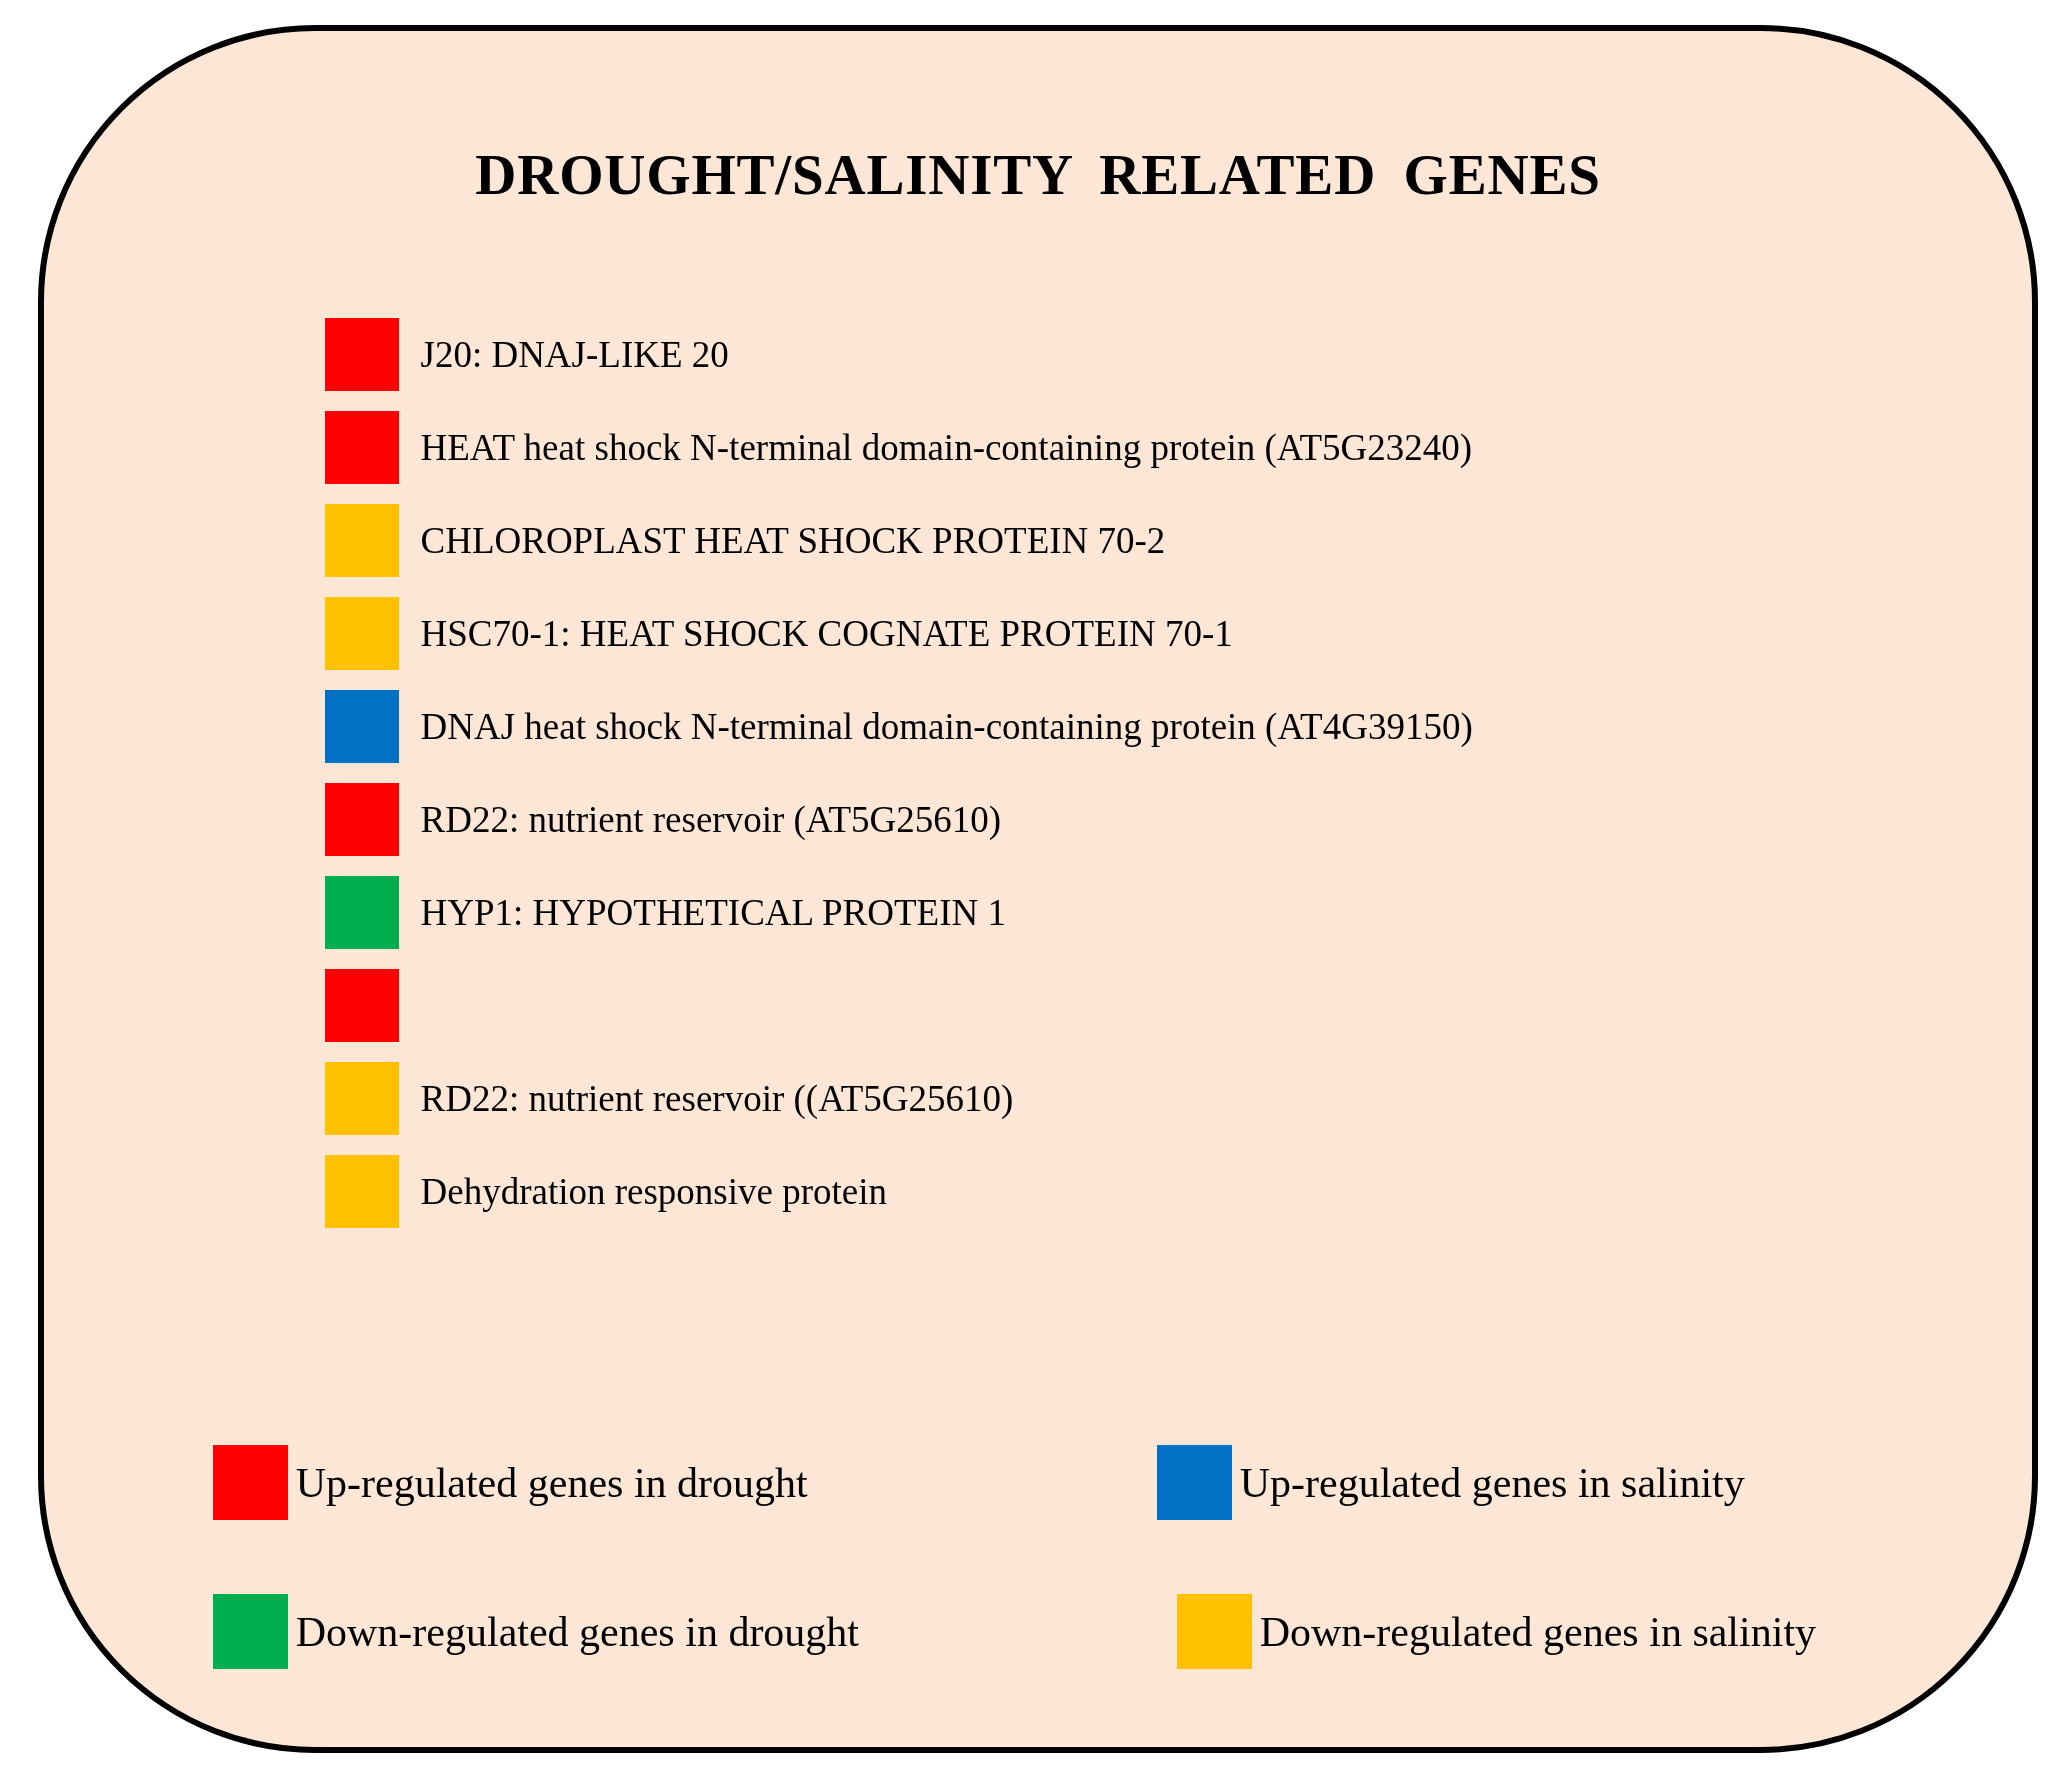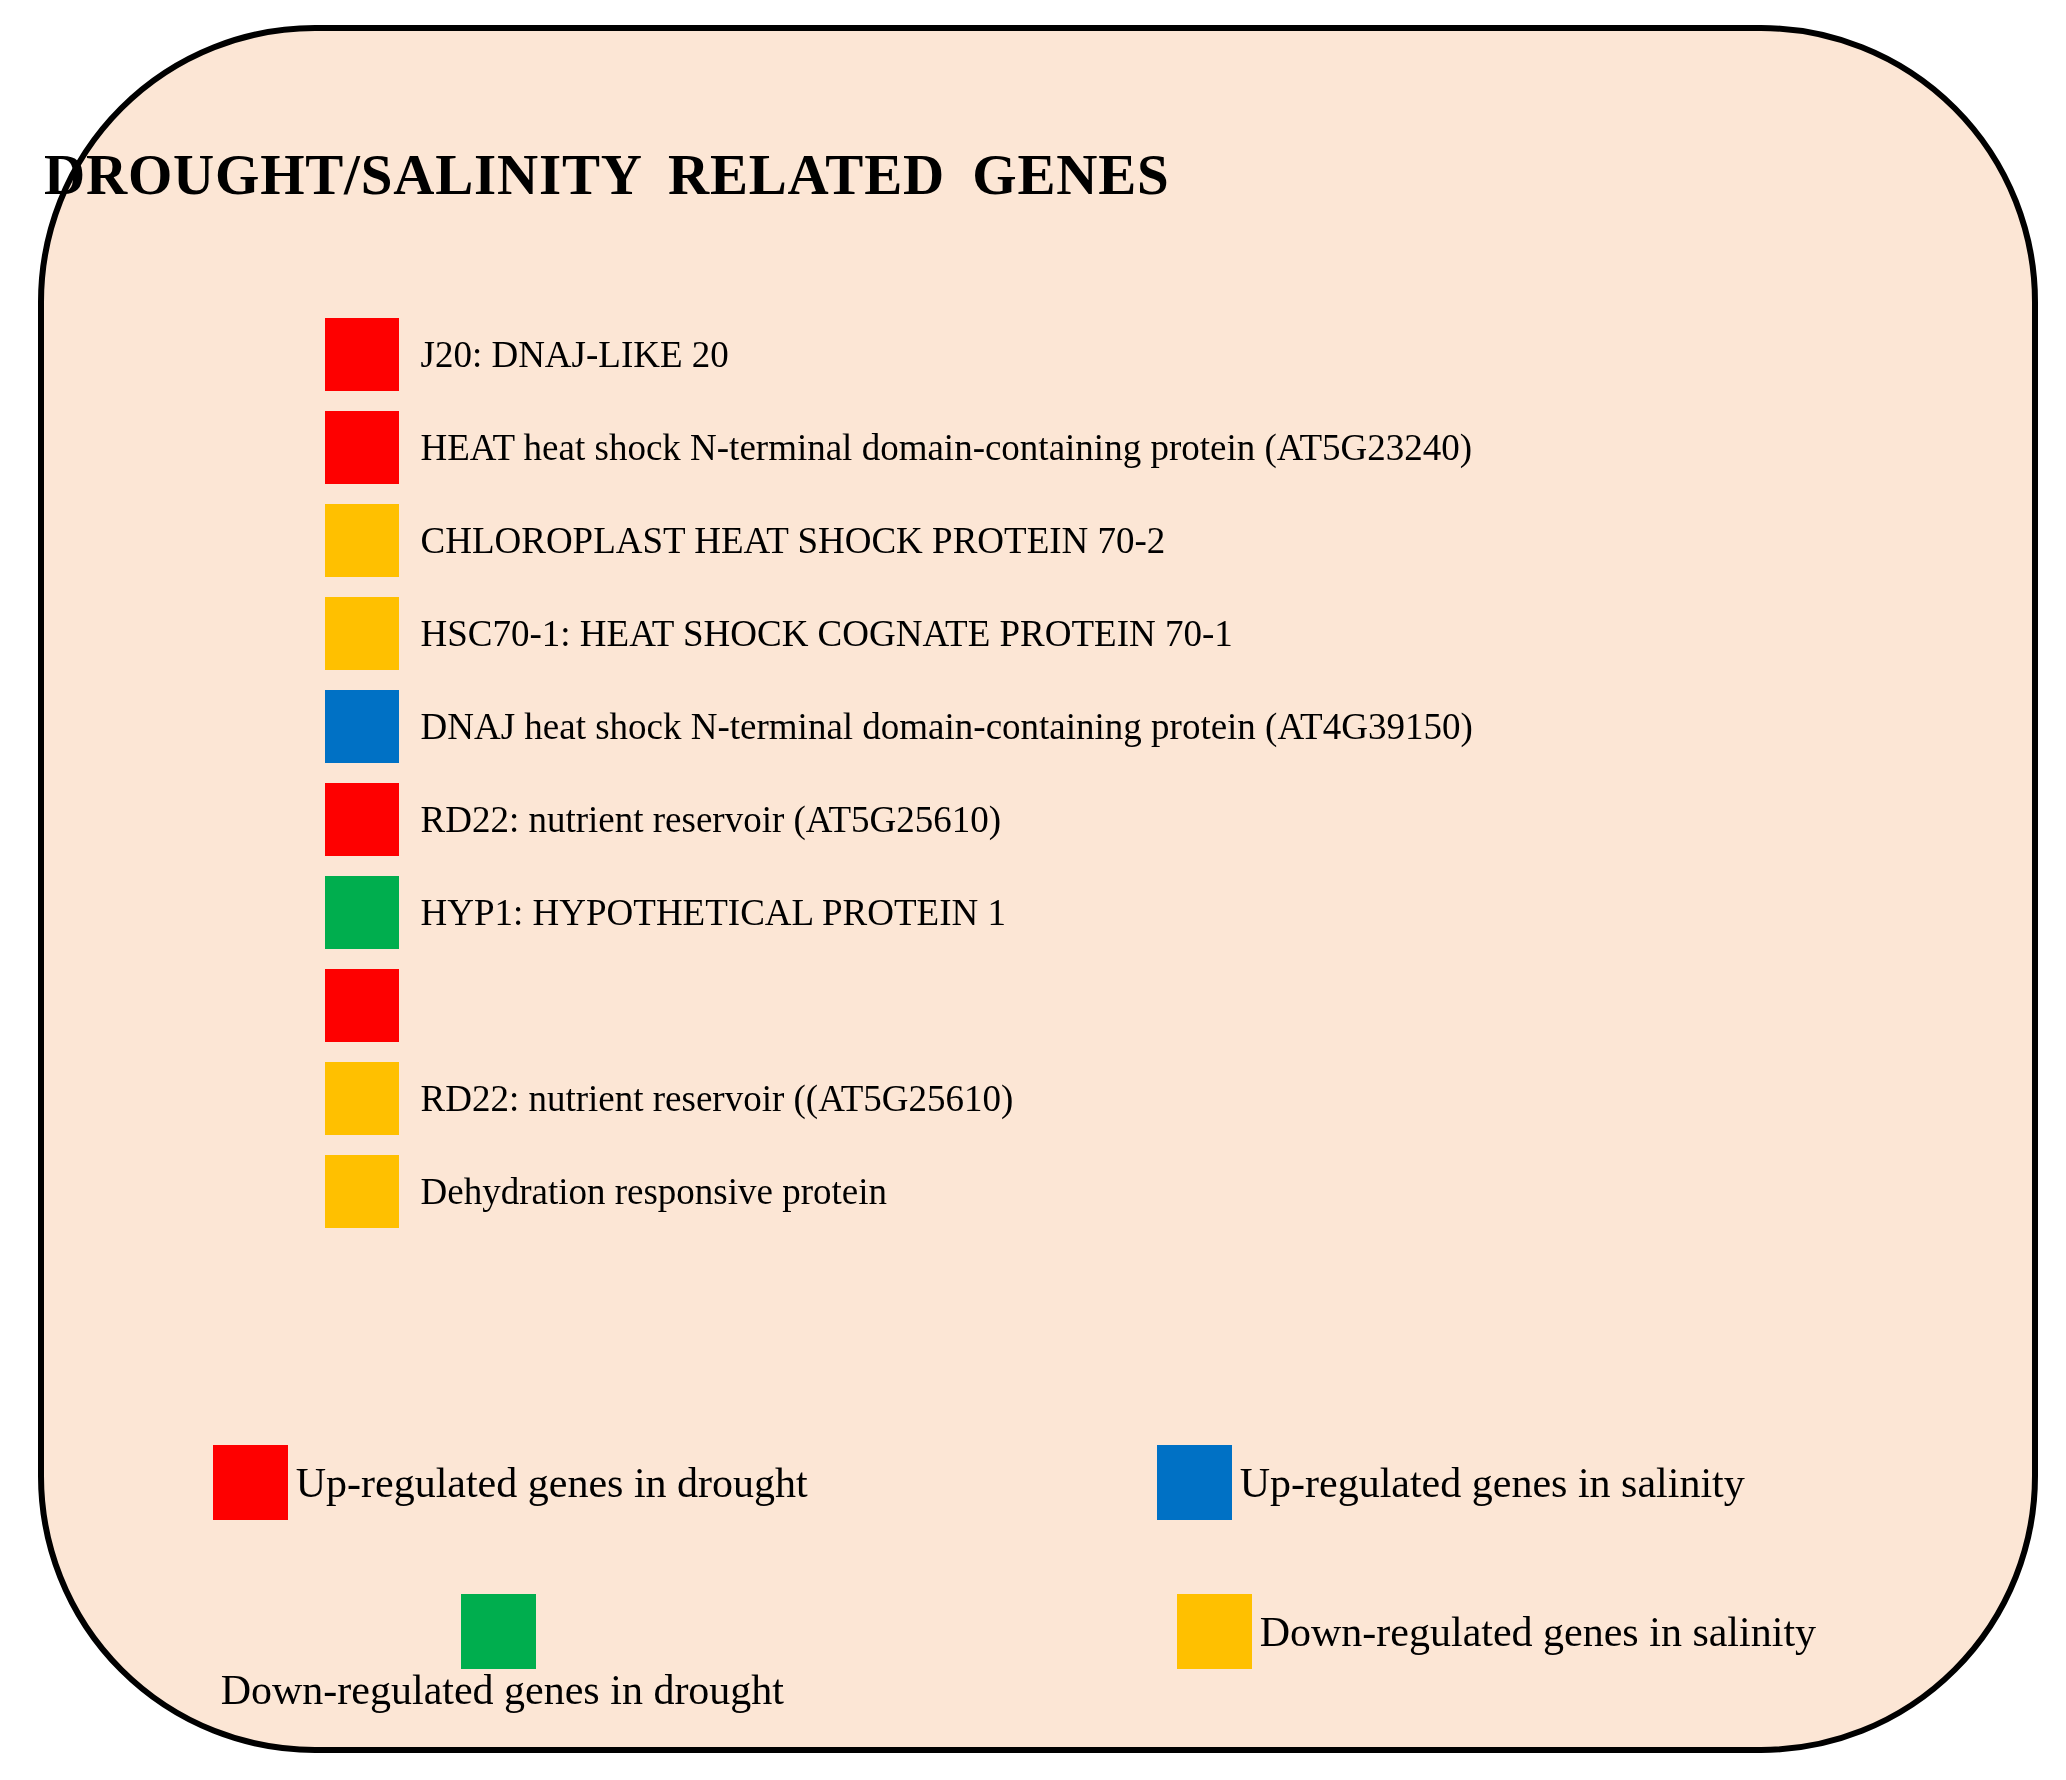--- a/index.html
+++ b/index.html
@@ -19,20 +19,21 @@
     height: 1728px;
     box-sizing: border-box;
     border: 6.1px solid #000000;
     border-radius: 277px;
   }
   .title {
     position: absolute;
     left: 0;
     top: 115px;
     width: 100%;
+    text-align: center;
     font-size: 57px;
     font-weight: bold;
     letter-spacing: 0.8px;
     word-spacing: 12.3px;
     line-height: 1;
   }
   .gene-list {
     position: absolute;
     left: 281px;
     top: 277px;
@@ -64,21 +65,21 @@
     height: 75px;
     flex: 0 0 auto;
   }
   .legend-label {
     margin-left: 7.7px;
     font-size: 42px;
     line-height: 1;
   }
   .leg-pos-0 { left: 169px;  top: 1414px; }
   .leg-pos-1 { left: 1113px; top: 1414px; }
-  .leg-pos-2 { left: 169px;  top: 1563px; flex-direction: column; }
+  .leg-pos-2 { left: 169px;  top: 1563px; }
   .leg-pos-3 { left: 1113px; top: 1563px; margin-left: 20px; }
 </style>
 </head>
 <body>
 
 <div class="frame" style="background-color: rgb(252, 230, 213);">
 
   <div class="title">DROUGHT/SALINITY RELATED GENES</div>
 
   <div class="gene-list">

